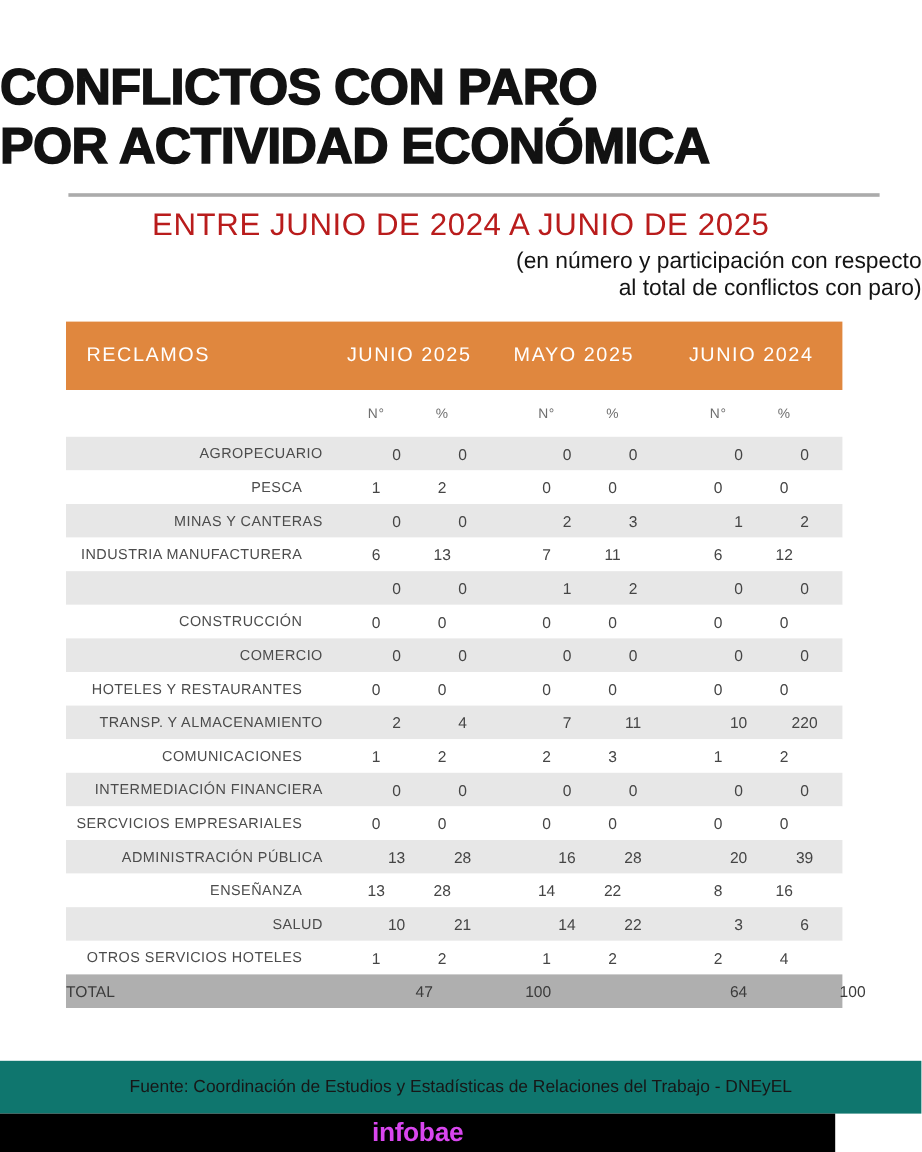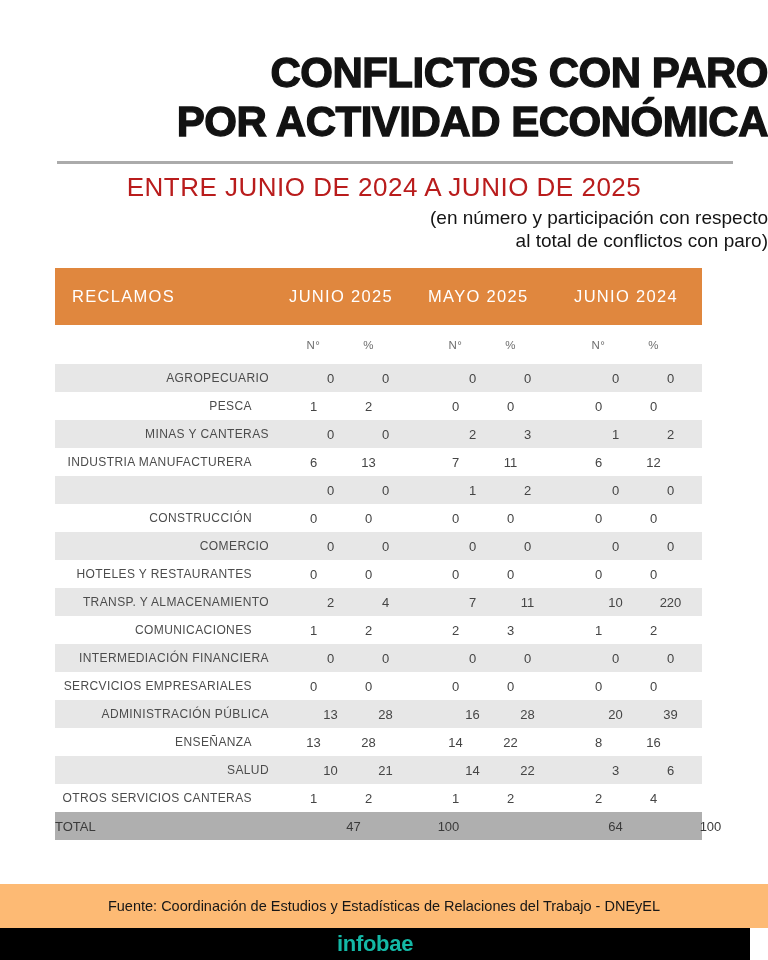--- a/index.html
+++ b/index.html
@@ -2,21 +2,21 @@
 <html><head>
 <meta charset="utf-8">
 <style>
   * { margin:0; padding:0; box-sizing:border-box; }
   body { background:#fff; font-family:"Liberation Sans", sans-serif; }
   .page {
     position:relative; width:768px; height:960px; background:#ffffff;
     overflow:hidden; font-family:"Liberation Sans", sans-serif;
   }
   .title {
-    position:absolute; top:48px; left:0; right:0; text-align:right;
+    position:absolute; top:48px; left:0; right:0; text-align:left;
     font-size:42px; line-height:49px; font-weight:700; color:#121212;
     letter-spacing:-0.5px; -webkit-text-stroke:1.3px #121212;
   }
   .title span { display:block; }
   .divider { position:absolute; top:161px; left:57px; width:676px; height:3px; background:#ababab; }
   .subtitle {
     position:absolute; top:172px; left:0; right:0; text-align:center;
     font-size:26px; color:#b91c1c; letter-spacing:0.5px; font-weight:400;
   }
   .note {
@@ -53,23 +53,23 @@
   .v5 { grid-column:9; text-align:center; }
 
   .total-row { height:28px; font-size:13px; color:#3b3b3b; }
 
   .footer-source {
     position:absolute; top:884px; left:0; width:768px; height:44px;
     display:flex; align-items:center; justify-content:center;
     font-size:14.5px; color:#171717;
   }
   .footer-brand {
-    position:absolute; top:928px; left:0; width:750px; height:32px; background:#000000;
+    position:absolute; top:928px; left:0; width:696px; height:32px; background:#000000;
     display:flex; align-items:center; justify-content:center;
-    color:#14b8a6; font-size:22px; font-weight:700; letter-spacing:-0.3px;
+    color:#d946ef; font-size:22px; font-weight:700; letter-spacing:-0.3px;
   }
 </style>
 </head>
 <body>
 
 <div class="page">
 
   <h1 class="title">
     <span>CONFLICTOS CON PARO</span>
     <span>POR ACTIVIDAD ECONÓMICA</span>
@@ -231,21 +231,21 @@
         <div class="row grid-row alt">
           <div class="label">SALUD</div>
           <div class="v0">10</div>
           <div class="v1">21</div>
           <div class="v2">14</div>
           <div class="v3">22</div>
           <div class="v4">3</div>
           <div class="v5">6</div>
         </div>
         <div class="row grid-row">
-          <div class="label">OTROS SERVICIOS CANTERAS</div>
+          <div class="label">OTROS SERVICIOS HOTELES</div>
           <div class="v0">1</div>
           <div class="v1">2</div>
           <div class="v2">1</div>
           <div class="v3">2</div>
           <div class="v4">2</div>
           <div class="v5">4</div>
         </div>
       </div>
 
     <div class="total-row grid-row" style="background: rgb(175, 175, 175); gap: 40px;">
@@ -253,21 +253,21 @@
       <div class="v0">47</div>
       <div class="v1">100</div>
       <div class="v2">64</div>
       <div class="v3">100</div>
       <div class="v4">51</div>
       <div class="v5">100</div>
     </div>
 
   </div>
 
-  <div class="footer-source" style="background: #fdba74;">
+  <div class="footer-source" style="background: #0f766e;">
     <span>Fuente: Coordinación de Estudios y Estadísticas de Relaciones del Trabajo - DNEyEL</span>
   </div>
 
   <div class="footer-brand" style="background: rgb(0, 0, 0);">
     <span>infobae</span>
   </div>
 
 </div>
 
 </body></html>

